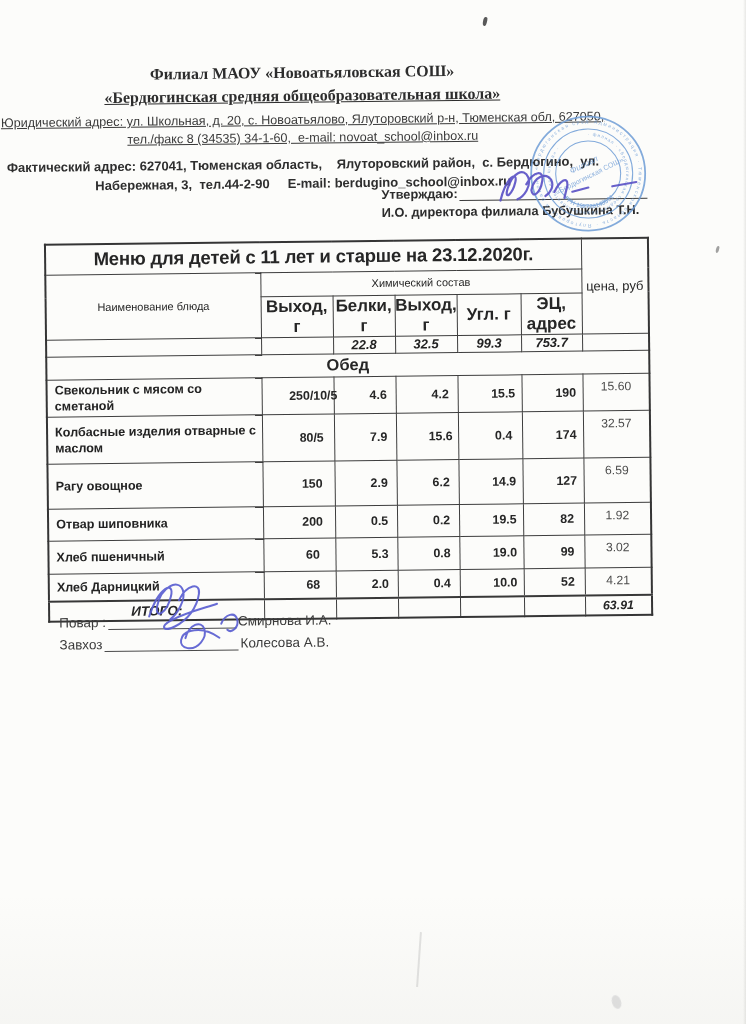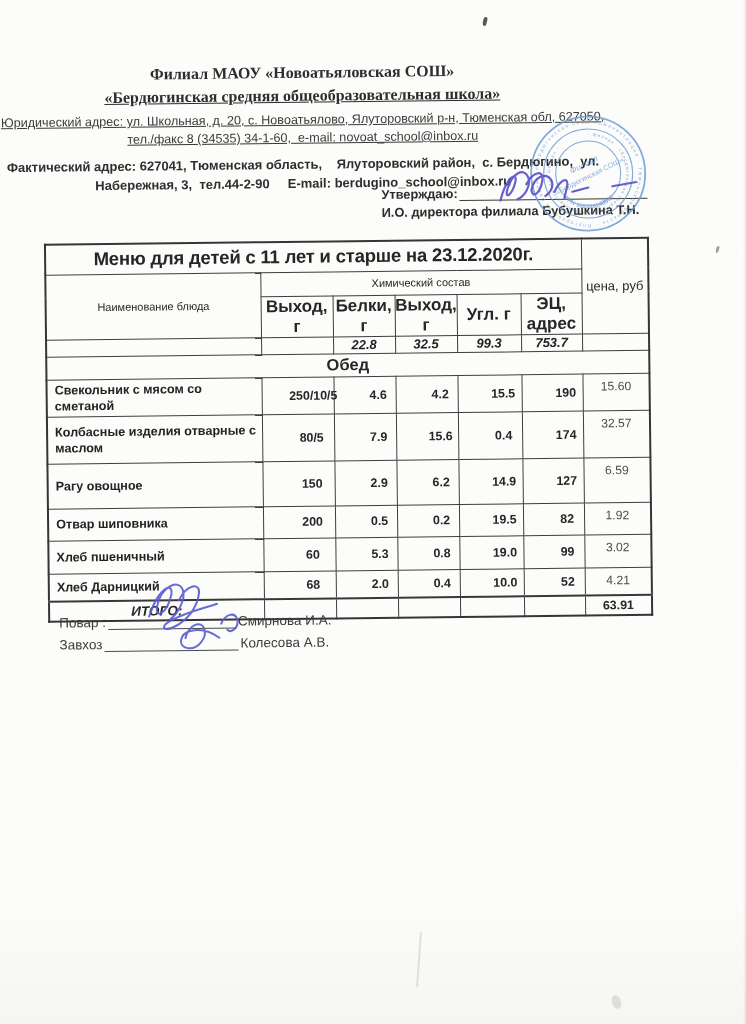--- a/index.html
+++ b/index.html
@@ -51,21 +51,21 @@
   tr.rsec{height:23px;}
   td.sec{font-weight:bold;font-size:16.5px;padding-right:46px;border-bottom:2px solid #383838;
         border-top:2px solid #383838;color:#1f1f1f;}
   tr.dish td.dname{text-align:left;padding:2px 4px 2px 7px;font-weight:bold;font-size:12.6px;
         line-height:16px;color:#232323;}
   tr.dish td.dval{font-weight:bold;font-size:12.4px;padding-left:27px;}
   tr.dish td.dprice{vertical-align:top;padding-top:5px;font-size:12.2px;font-weight:normal;color:#4c4c4c;}
   tr.ritog{height:20px;}
   tr.ritog td{border-top:2px solid #383838;}
   td.itog-label{text-align:left;font-weight:bold;font-style:italic;font-size:13.5px;padding-left:4px;color:#1f1f1f;}
-  td.itog-price{font-weight:bold;font-size:12.4px;color:#2a2a2a;}
+  td.itog-price{font-weight:bold;font-style:italic;font-size:12.4px;color:#2a2a2a;}
 
   
   .footer{position:absolute;left:58px;top:605px;font-size:13.5px;color:#3b3b3b;}
   .frow{display:flex;align-items:flex-end;height:22px;}
   .frow .ful{border-bottom:1.3px solid #4a4a4a;height:15px;margin:0 2px;}
   .ful.w1{width:128px;}
   .ful.w2{width:134px;}
 
   
   svg.overlay{position:absolute;pointer-events:none;}

